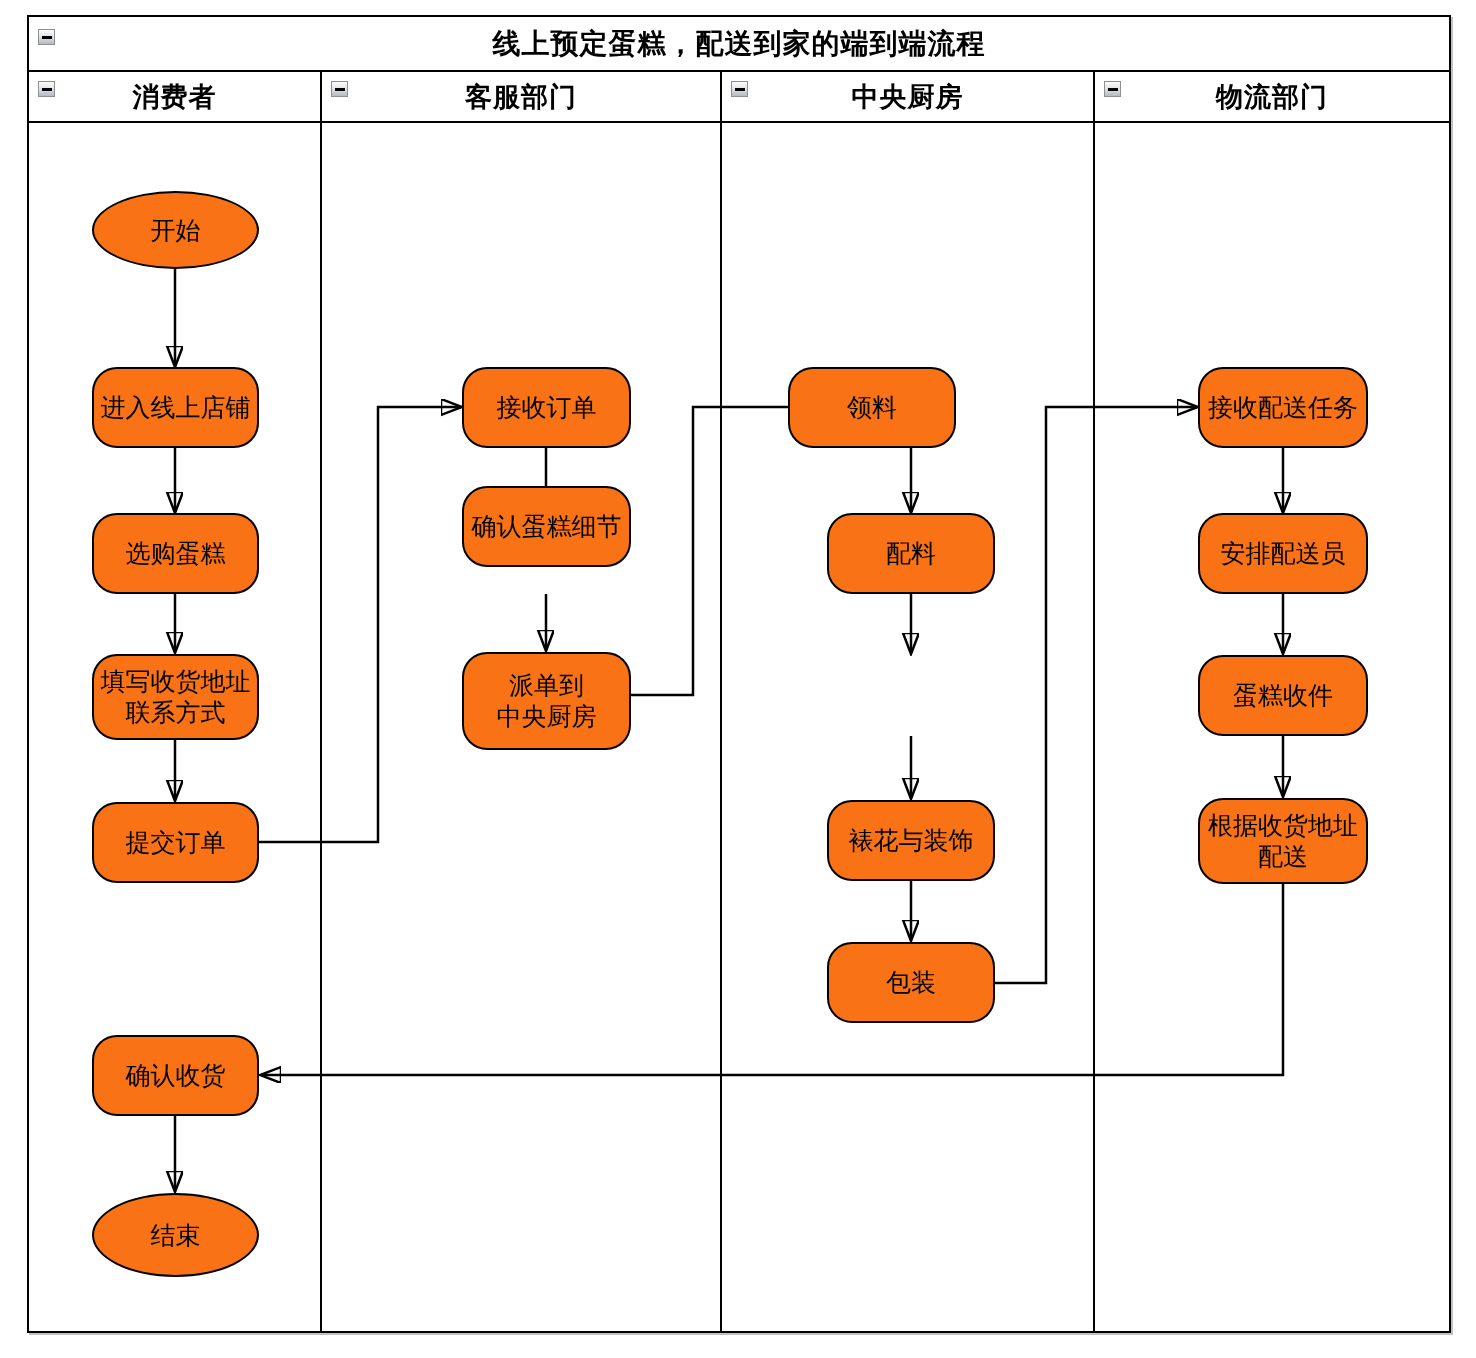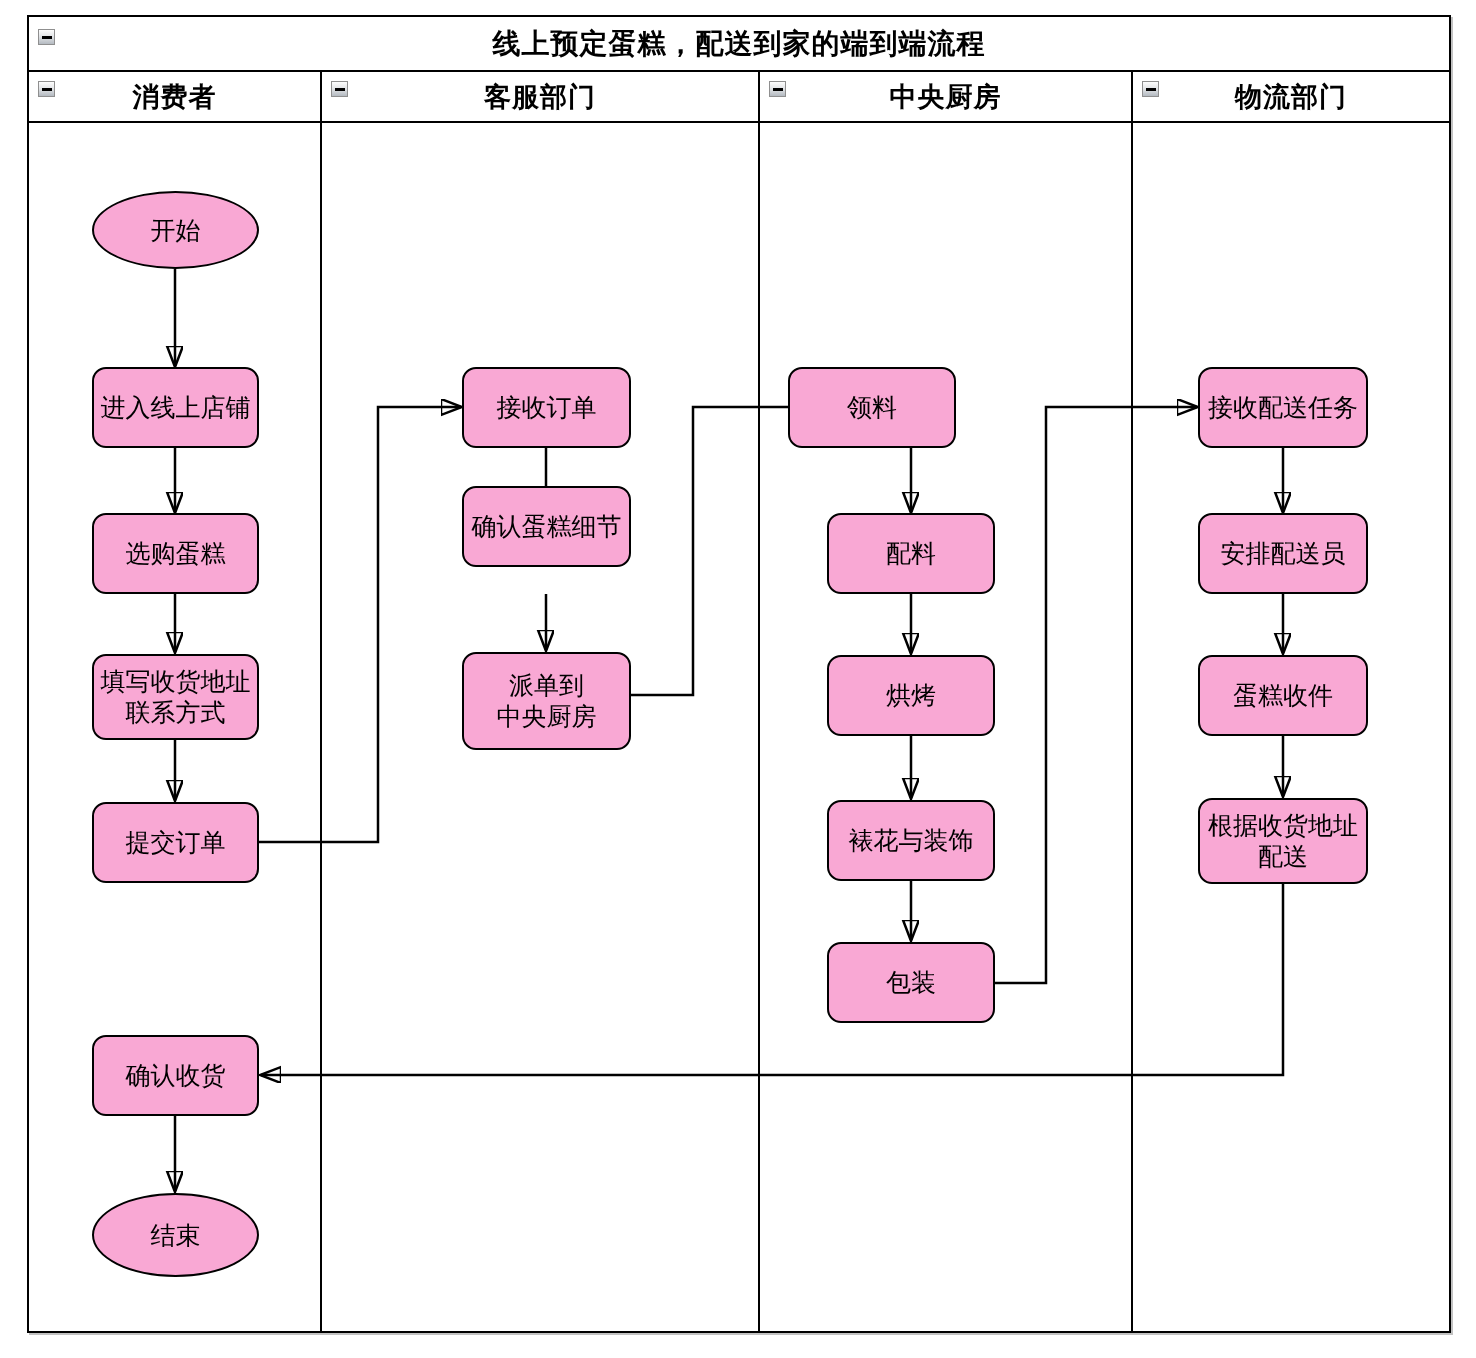--- a/index.html
+++ b/index.html
@@ -55,21 +55,21 @@
     font-size: 27px;
     font-weight: bold;
     letter-spacing: 1px;
   }
   .lane-bodies {
     display: flex;
     flex: 1;
   }
   .lane-body { box-sizing: border-box; }
   .w1 { width: 293px; }
-  .w2 { width: 438px; }
+  .w2 { width: 400px; }
   .w3 { width: 373px; }
   .w4 { flex: 1; }
   .collapse-icon {
     position: absolute;
     left: 9px; top: 9px;
     width: 17px; height: 16px;
     box-sizing: border-box;
     border: 1px solid #8f8f8f;
     background: linear-gradient(180deg, #fdfdfd 0%, #e4e6e8 45%, #b4bac1 100%);
     display: flex;
@@ -90,33 +90,33 @@
     pointer-events: none;
   }
   .flow-layer path {
     fill: none;
     stroke: #000;
     stroke-width: 2.5px;
   }
   .node {
     position: absolute;
     box-sizing: border-box;
-    background: #f9a8d4;
+    background: #f97316;
     border: 2.5px solid #000;
     display: flex;
     align-items: center;
     justify-content: center;
     text-align: center;
     font-size: 25px;
     line-height: 31px;
     white-space: pre-line;
     z-index: 3;
     cursor: default;
   }
-  .process { border-radius: 14px; }
+  .process { border-radius: 25px; }
   .terminator { border-radius: 50%; }
 </style>
 </head>
 <body>
 
 <div class="canvas">
 
   <div class="pool">
     <div class="title-bar">
       <span class="collapse-icon">
@@ -217,23 +217,20 @@
     <span>派单到
 中央厨房</span>
   </div>
 
   <div class="node process" style="left:788px;top:367px;width:168px;height:81px">
     <span>领料</span>
   </div>
   <div class="node process" style="left:827px;top:513px;width:168px;height:81px">
     <span>配料</span>
   </div>
-  <div class="node process" style="left:827px;top:655px;width:168px;height:81px">
-    <span>烘烤</span>
-  </div>
   <div class="node process" style="left:827px;top:800px;width:168px;height:81px">
     <span>裱花与装饰</span>
   </div>
   <div class="node process" style="left:827px;top:942px;width:168px;height:81px">
     <span>包装</span>
   </div>
 
   <div class="node process" style="left:1198px;top:367px;width:170px;height:81px">
     <span>接收配送任务</span>
   </div>

